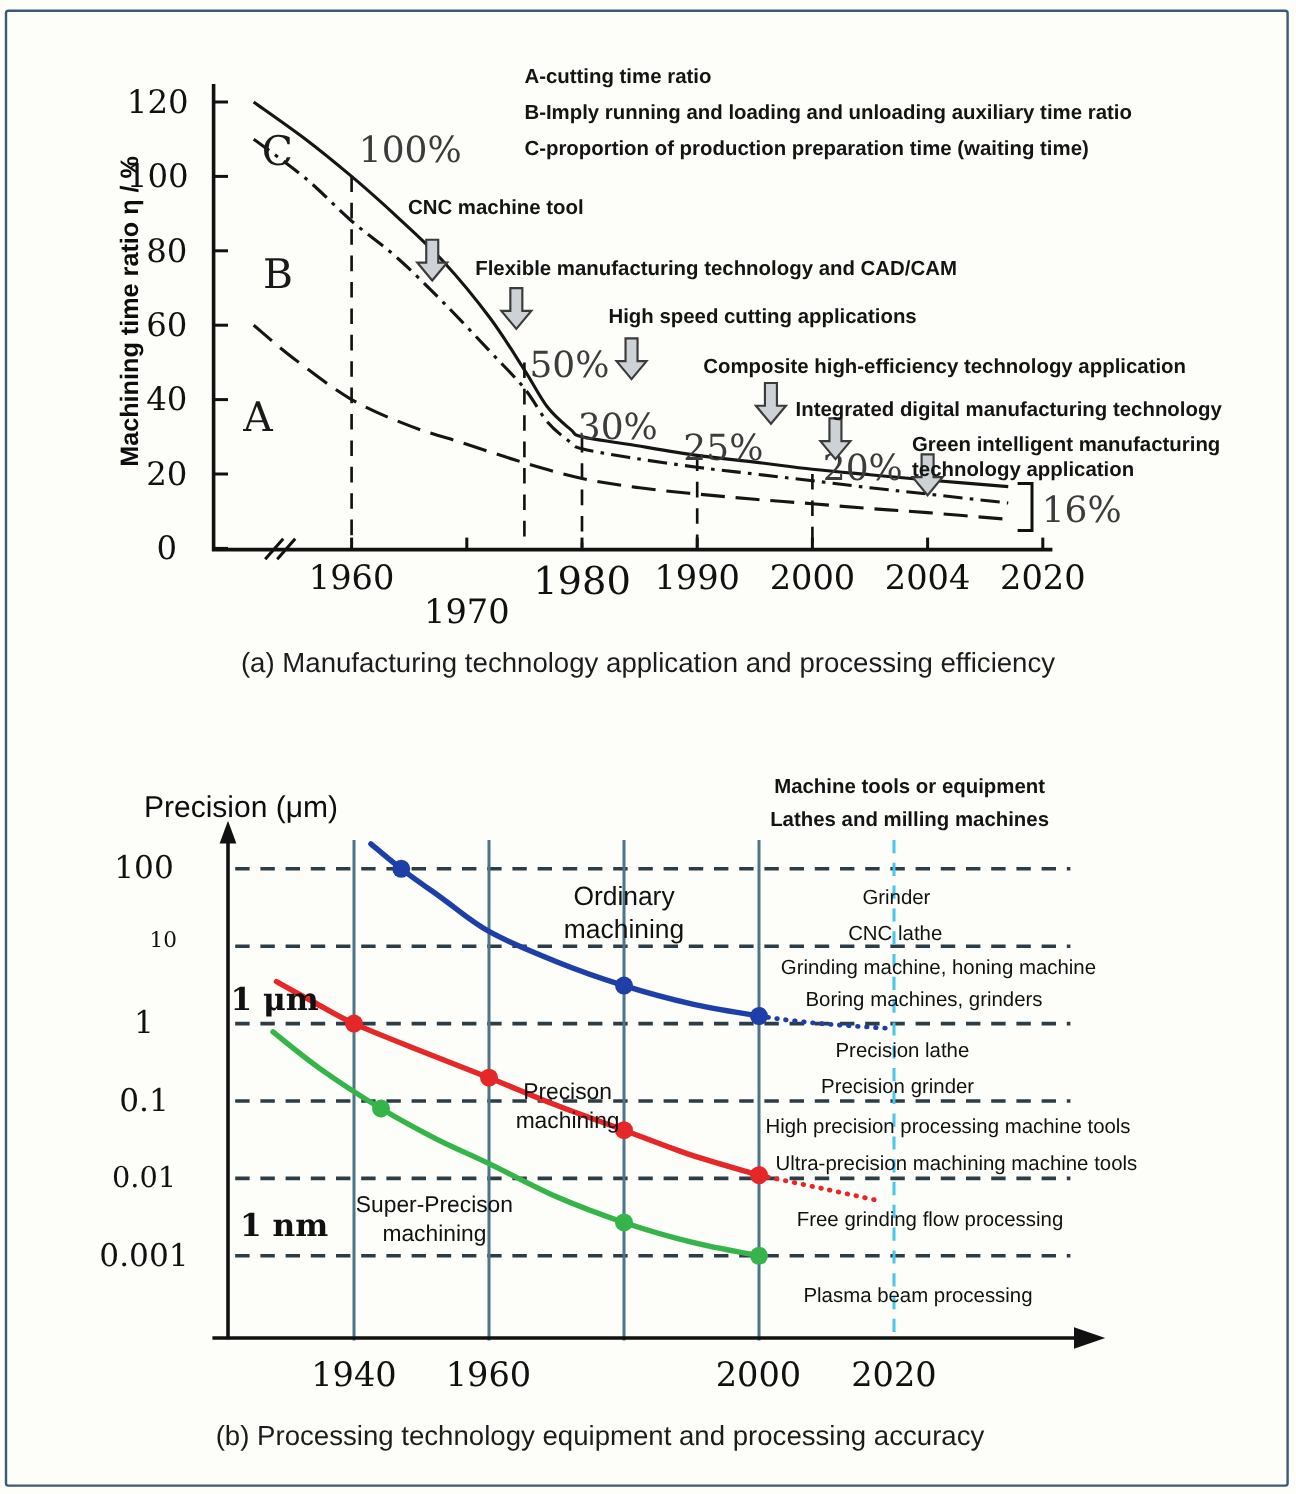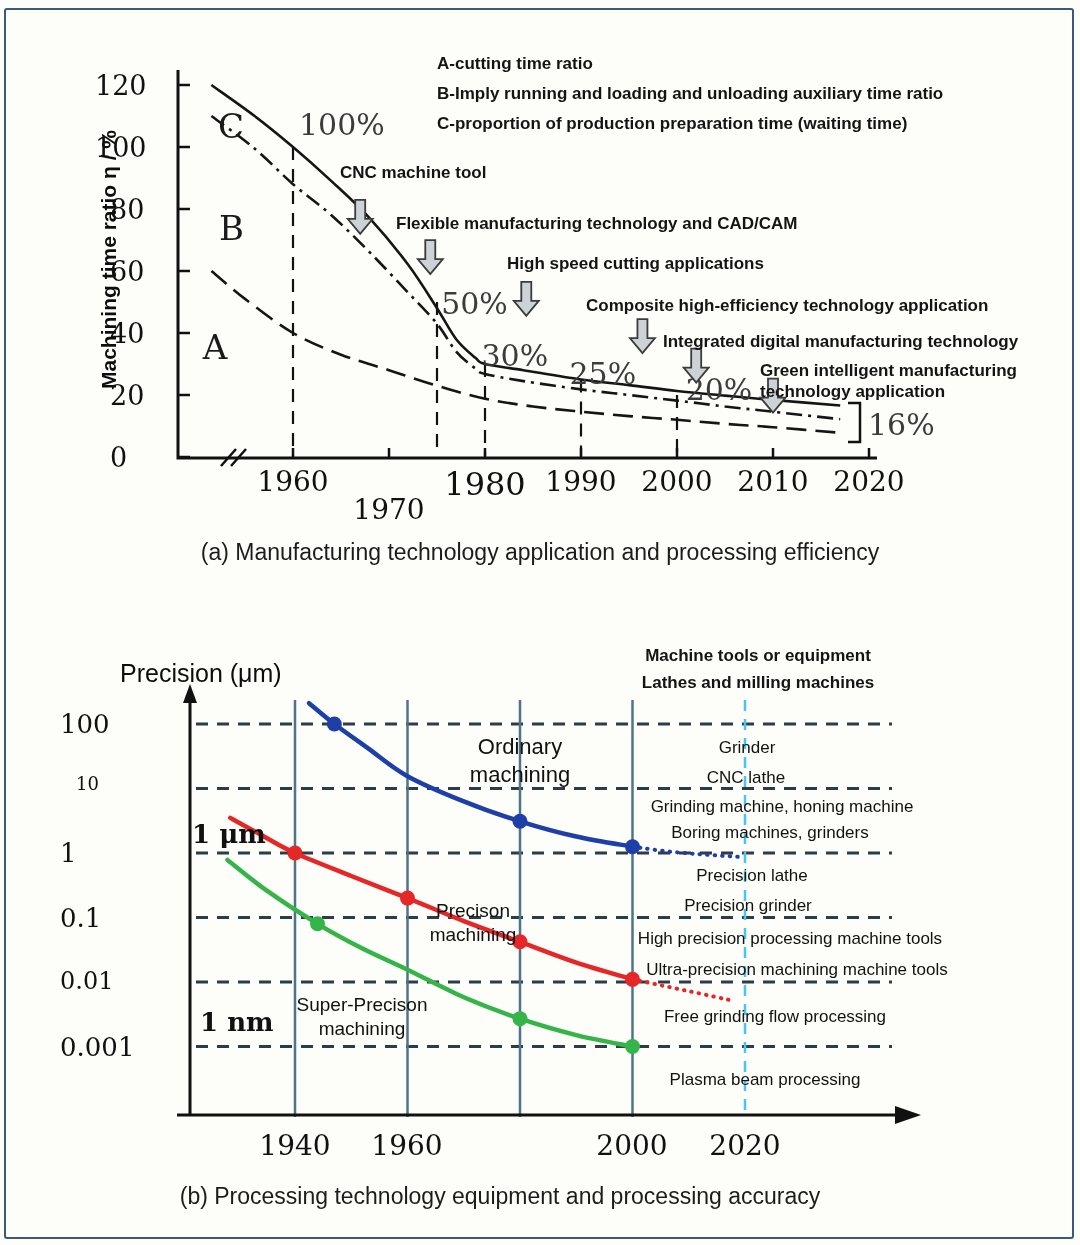--- a/index.html
+++ b/index.html
@@ -4,21 +4,21 @@
 <style>
   html,body{margin:0;padding:0;background:#ffffff;}
   .page{position:relative;width:1080px;height:1245px;background:#fdfdf9;overflow:hidden;
         font-family:"Liberation Sans",sans-serif;}
   .frame{position:absolute;left:4px;top:8px;right:6px;bottom:6px;border:2px solid #3c5a78;border-radius:3px;}
   #chart-canvas{position:absolute;left:0;top:0;}
   .lbl{position:absolute;color:#111;line-height:1.25;white-space:nowrap;}
   .ser{font-family:"DejaVu Serif",serif;}
   .wrap{white-space:normal;}
   .ctr{text-align:center;}
-  .rgt{text-align:left;}
+  .rgt{text-align:center;}
   .ann{font-size:17px;font-weight:700;color:#141414;}
   .cap{font-size:23px;color:#1c1c1c;}
   .ylabel-a{left:96px;top:432px;width:345px;transform:rotate(-90deg);transform-origin:0 0;
             font-size:21px;font-weight:600;text-align:center;color:#0d0d0d;}
 </style>
 </head>
 <body>
 
 <div class="page">
   <div class="frame"></div>
@@ -104,21 +104,21 @@
   <div class="lbl ser rgt" style="left:110px;top:255px;width:58px;font-size:27px;">60</div>
   <div class="lbl ser rgt" style="left:110px;top:193px;width:58px;font-size:27px;">80</div>
   <div class="lbl ser rgt" style="left:95px;top:131px;width:73px;font-size:27px;">100</div>
   <div class="lbl ser rgt" style="left:95px;top:69px;width:73px;font-size:27px;">120</div>
 
   <div class="lbl ser ctr" style="left:248px;top:464px;width:90px;font-size:28px;">1960</div>
   <div class="lbl ser ctr" style="left:344px;top:464px;width:90px;font-size:28px;margin-top:28px;">1970</div>
   <div class="lbl ser ctr" style="left:440px;top:464px;width:90px;font-size:32px;">1980</div>
   <div class="lbl ser ctr" style="left:536px;top:464px;width:90px;font-size:28px;">1990</div>
   <div class="lbl ser ctr" style="left:632px;top:464px;width:90px;font-size:28px;">2000</div>
-  <div class="lbl ser ctr" style="left:728px;top:464px;width:90px;font-size:28px;">2010</div>
+  <div class="lbl ser ctr" style="left:728px;top:464px;width:90px;font-size:28px;">2004</div>
   <div class="lbl ser ctr" style="left:824px;top:464px;width:90px;font-size:28px;">2020</div>
 
   <div class="lbl ann" style="left:437px;top:53px;">A-cutting time ratio</div>
   <div class="lbl ann" style="left:437px;top:83px;">B-Imply running and loading and unloading auxiliary time ratio</div>
   <div class="lbl ann" style="left:437px;top:113px;">C-proportion of production preparation time (waiting time)</div>
 
   <div class="lbl ann" style="left:340px;top:162px;">CNC machine tool</div>
   <div class="lbl ann" style="left:396px;top:213px;">Flexible manufacturing technology and CAD/CAM</div>
   <div class="lbl ann" style="left:507px;top:253px;">High speed cutting applications</div>
   <div class="lbl ann" style="left:586px;top:295px;">Composite high-efficiency technology application</div>

